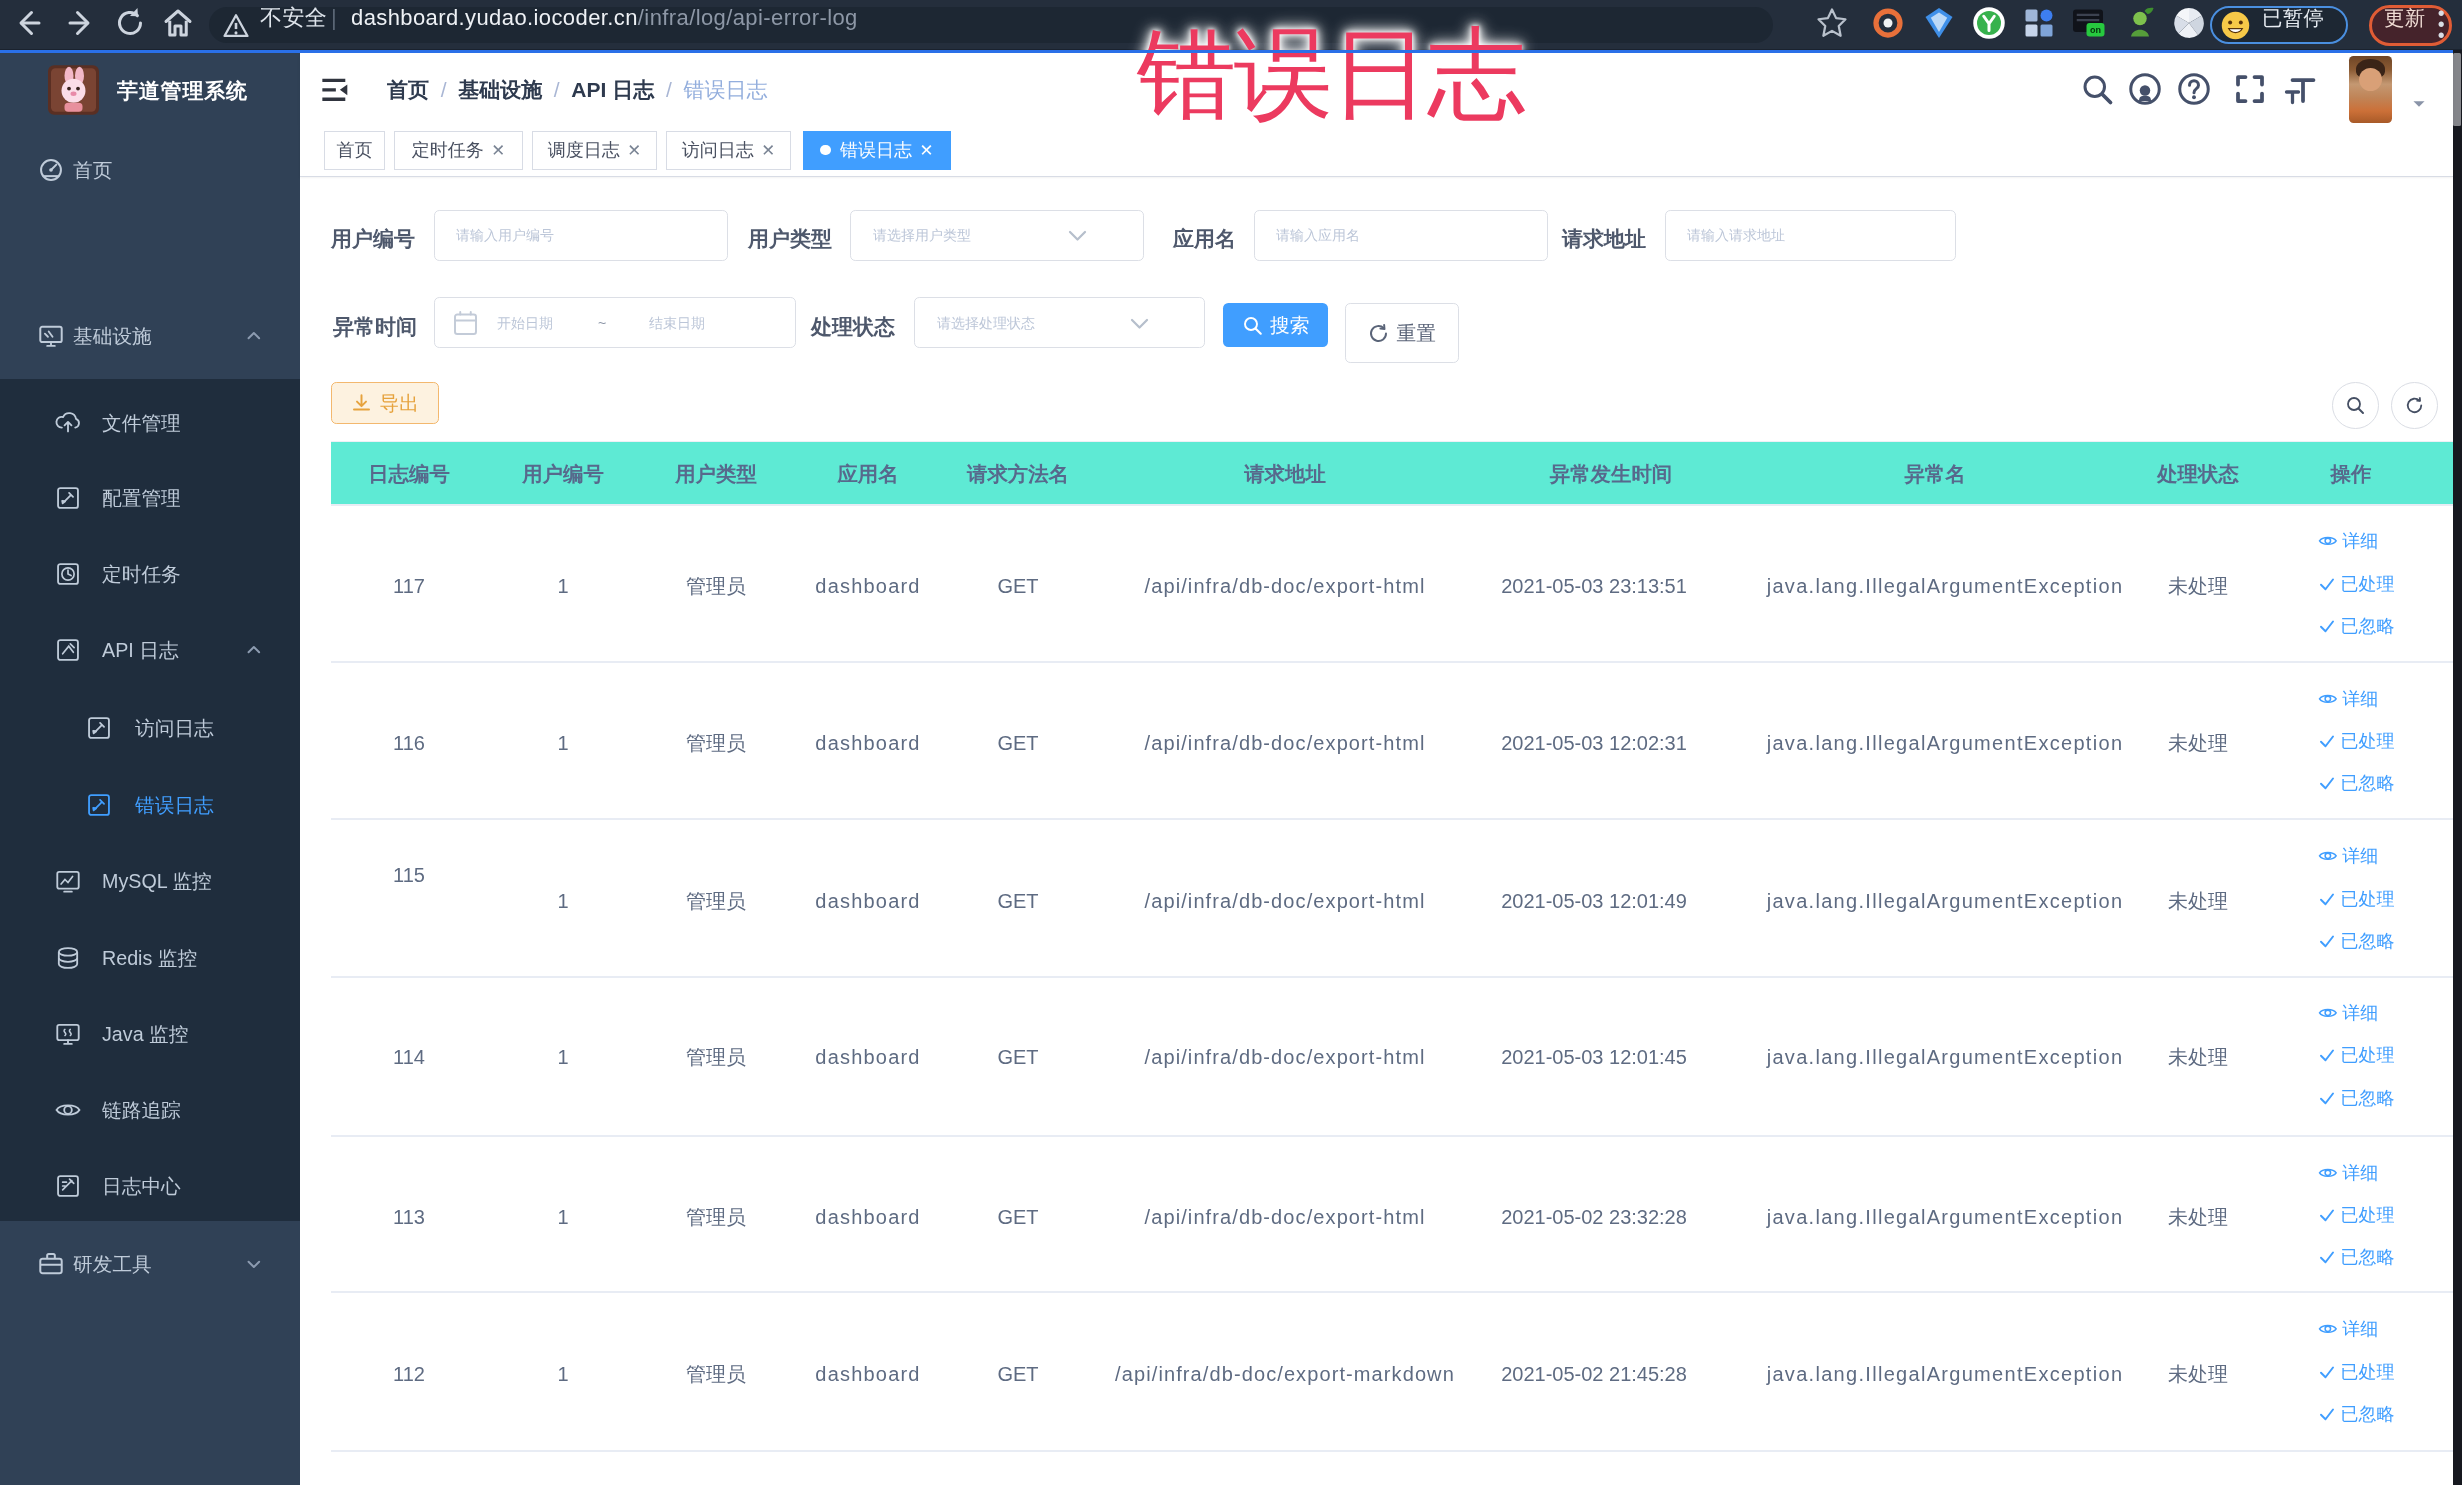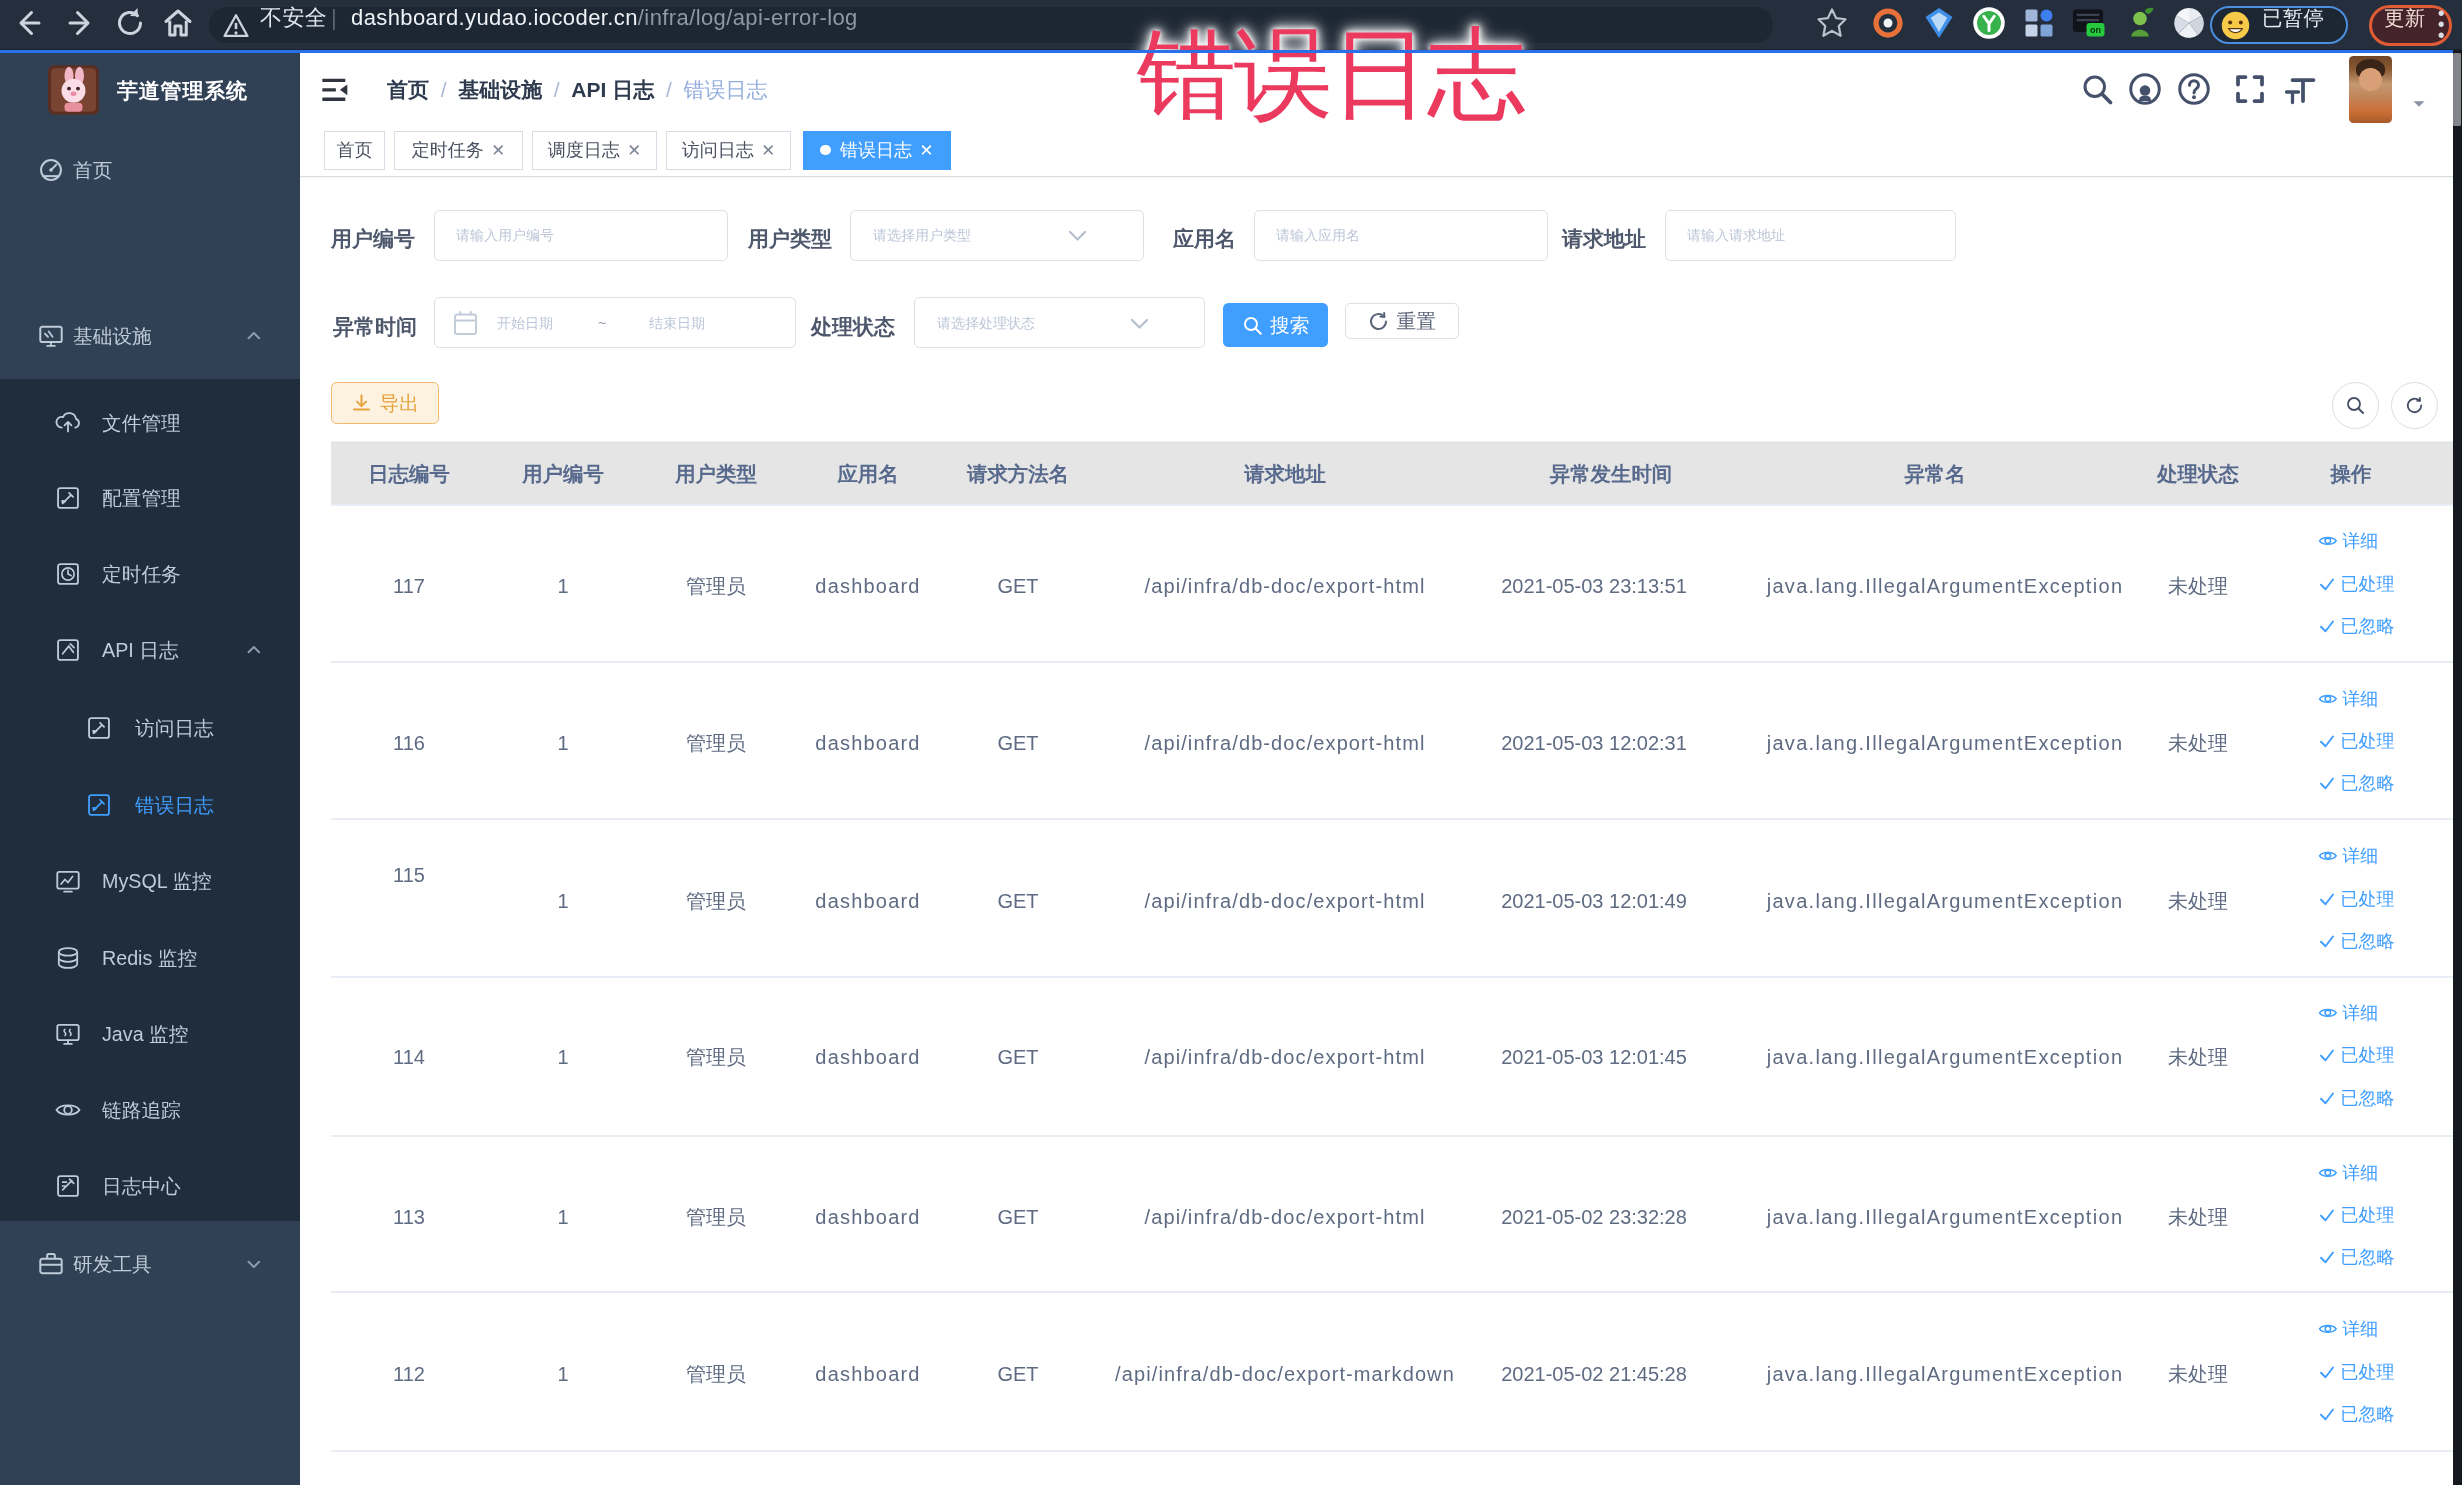--- a/index.html
+++ b/index.html
@@ -36,21 +36,21 @@
 .tag.act .x{color:#fff}
 .dot{display:inline-block;width:10.6px;height:10.6px;border-radius:50%;background:#fff;margin-right:9px;vertical-align:1.5px}
 
 .flabel{position:absolute;font-size:21px;font-weight:bold;color:#4e586c;white-space:nowrap}
 .fbox{position:absolute;height:51px;border:0.8px solid #dcdfe6;border-radius:5.3px;background:#fff}
 .ph{position:absolute;top:0;height:50px;line-height:50px;font-size:14px;color:#bcc6d8;white-space:nowrap}
 .selchev{position:absolute;top:19.7px}
 
 .btn{position:absolute;border-radius:5.3px;font-size:19.7px;display:flex;align-items:center;justify-content:center;white-space:nowrap}
 
-#thead{position:absolute;left:331px;top:441px;width:2122px;height:64px;background:#e5e5e5;border-top:0.8px solid #eef0f6;border-bottom:1.5px solid #e6eaf2}
+#thead{position:absolute;left:331px;top:441px;width:2122px;height:64px;background:#5eead4;border-top:0.8px solid #eef0f6;border-bottom:1.5px solid #e6eaf2}
 .th{position:absolute;top:0;height:64px;line-height:64px;font-size:20.4px;font-weight:bold;color:#57698c;text-align:center;transform:translateX(-50%);white-space:nowrap}
 .rowline{position:absolute;left:331px;width:2122px;height:1.5px;background:#e8ecf4}
 .td{position:absolute;font-size:20px;color:#5e6b82;text-align:center;transform:translate(-50%,-50%);white-space:nowrap}
 .alink{position:absolute;font-size:18px;color:#409eff;transform:translateY(-50%);white-space:nowrap;display:flex;align-items:center}
 
 #anno{position:absolute;left:1137px;top:9px;font-size:99px;font-weight:500;letter-spacing:-2.3px;color:#ec3a5f;white-space:nowrap;
 text-shadow:0 0 4.5px #fff,0 0 9px #fff,0 0 13.6px #fff,0 0 18px rgba(255,255,255,.9)}
 </style>
 </head>
 <body>
@@ -354,21 +354,21 @@
 <svg class="selchev" style="left:1128px;top:317px" width="23" height="15" viewBox="0 0 30 20">
     <path d="M5 4 L15 14 L25 4" stroke="#b6bfcc" stroke-width="3" fill="none" stroke-linecap="round" stroke-linejoin="round"></path>
   </svg>
 
 <div class="btn" style="left:1223px;top:303px;width:105px;height:44px;background:#409eff;color:#fff">
   <svg style="margin-right:7.6px" width="21" height="21" viewBox="0 0 28 28">
       <circle cx="12" cy="12" r="8" fill="none" stroke="#fff" stroke-width="2.6"></circle>
       <path d="M18 18 L25 25" stroke="#fff" stroke-width="2.8" stroke-linecap="round"></path>
     </svg>搜索
 </div>
-<div class="btn" style="left:1345px;top:303px;width:114px;height:36px;background:#fff;border:0.8px solid #dcdfe6;color:#5a6478">
+<div class="btn" style="left:1345px;top:303px;width:114px;height:60px;background:#fff;border:0.8px solid #dcdfe6;color:#5a6478">
   <svg style="margin-right:7.6px" width="21" height="21" viewBox="0 0 28 28">
       <path d="M24 14 a10 10 0 1 1 -3 -7.1" fill="none" stroke="#5a6478" stroke-width="2.6" stroke-linecap="round"></path>
       <path d="M21.5 2.5 L22 8 L16.5 7.5" fill="none" stroke="#5a6478" stroke-width="2.6" stroke-linecap="round" stroke-linejoin="round"></path>
     </svg>重置
 </div>
 
 <div class="btn" style="left:331px;top:382px;width:108px;height:42px;background:#fdf2e0;border:1.5px solid #f3b86e;color:#e6a23c">
   <svg style="margin-right:7.6px" width="21" height="21" viewBox="0 0 28 28">
       <path d="M14 3 V17 M8 11.5 L14 17.5 L20 11.5" stroke="#e6a23c" stroke-width="2.6" fill="none" stroke-linecap="round" stroke-linejoin="round"></path>
       <path d="M4 22 H24" stroke="#e6a23c" stroke-width="2.6" stroke-linecap="round"></path>

